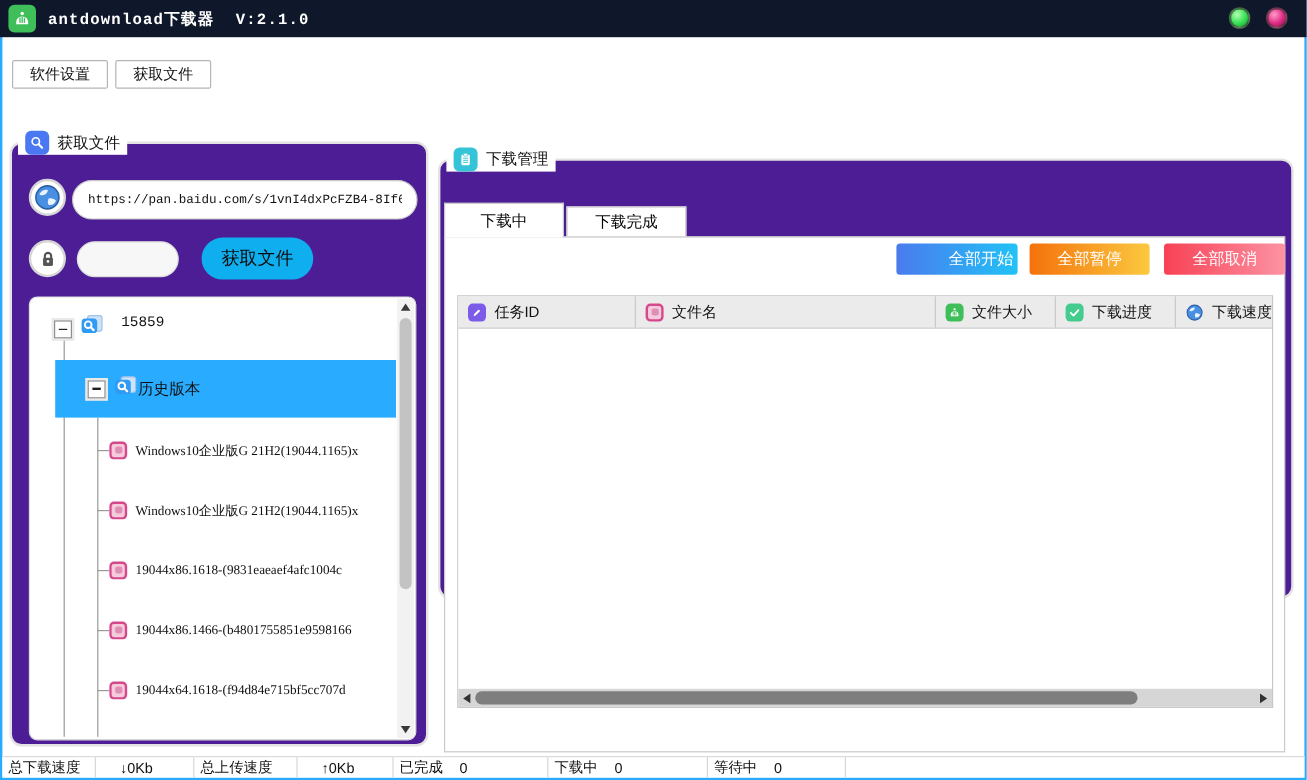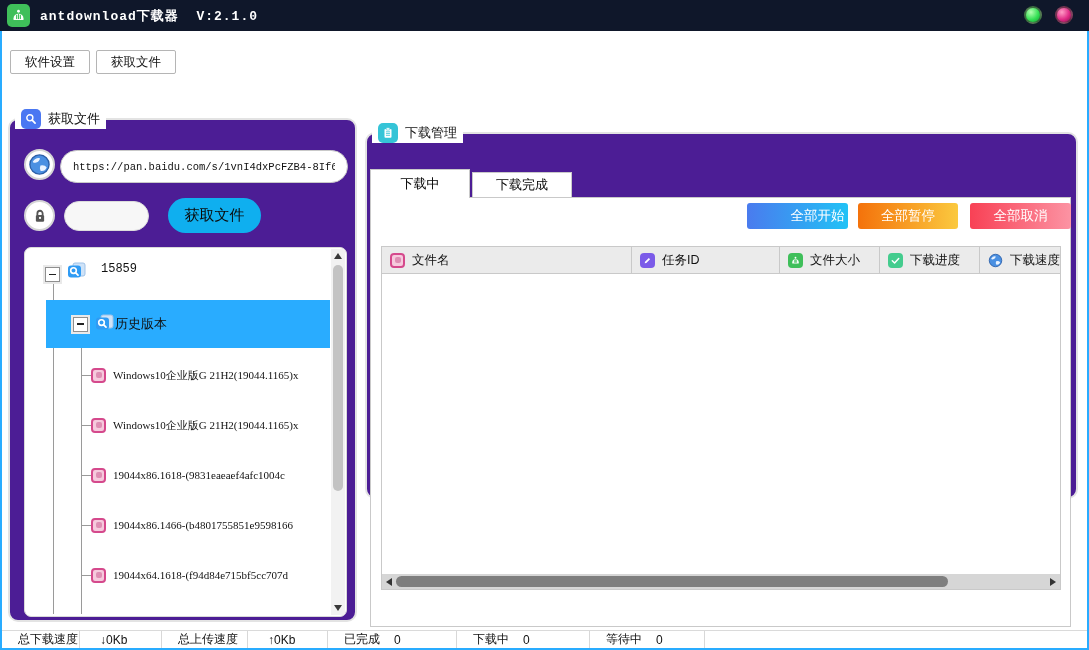--- a/index.html
+++ b/index.html
@@ -118,21 +118,21 @@
   .tri-left { width:0; height:0; border-top:4px solid transparent; border-bottom:4px solid transparent;
     border-right:6px solid #333; }
   .tri-right { width:0; height:0; border-top:4px solid transparent; border-bottom:4px solid transparent;
     border-left:6px solid #333; }
   .hthumb { position:absolute; left:14px; top:2px; width:552px; height:11px; background:#7E7E7E;
     border-radius:6px; cursor:pointer; }
 
   
   .statusbar { position:absolute; left:2px; right:2px; bottom:2px; height:18px; background:#fff;
     border-top:1px solid #dadada; display:flex; align-items:center; font-size:12px; color:#111; }
-  .seg { height:100%; display:flex; align-items:center; padding-left:16px; border-right:1px solid #d8d8d8; }
+  .seg { height:100%; display:flex; align-items:center; padding-left:5px; border-right:1px solid #d8d8d8; }
   .seg .val { margin-left:14px; }
   .seg.fill { flex:1; border-right:none; }
 </style>
 </head>
 <body>
 
 <div class="win">
 
   <div class="titlebar">
     <span class="app-icon">
@@ -276,31 +276,31 @@
       <span>下载完成</span>
     </div>
 
     <div class="tabpage">
       <button class="action-btn start">全部开始</button>
       <button class="action-btn pause">全部暂停</button>
       <button class="action-btn cancel">全部取消</button>
 
       <div class="dl-table">
         <div class="thead">
-          <div class="th" style="width:250px;">
-            <span class="pink-file-icon"></span>
-            <span>文件名</span>
-          </div>
           <div class="th" style="width:148px;">
             <span class="hicon purple">
               <svg width="10" height="10" viewBox="0 0 24 24">
                 <path d="M5 16 l9-9 3 3 -9 9 -4 1 z" fill="#fff"></path>
               </svg>
             </span>
             <span>任务ID</span>
+          </div>
+          <div class="th" style="width:250px;">
+            <span class="pink-file-icon"></span>
+            <span>文件名</span>
           </div>
           <div class="th" style="width:100px;">
             <span class="hicon green-app">
               <svg width="11" height="11" viewBox="0 0 24 24">
                 <circle cx="12" cy="6" r="2" fill="#fff"></circle>
                 <path d="M5 16 a7 6.5 0 0 1 14 0 v2.5 H5 z" fill="#fff"></path>
                 <rect x="8.6" y="11" width="1.6" height="6" fill="#3FBF5A"></rect>
                 <rect x="11.2" y="10" width="1.6" height="7" fill="#3FBF5A"></rect>
                 <rect x="13.8" y="11" width="1.6" height="6" fill="#3FBF5A"></rect>
               </svg>

